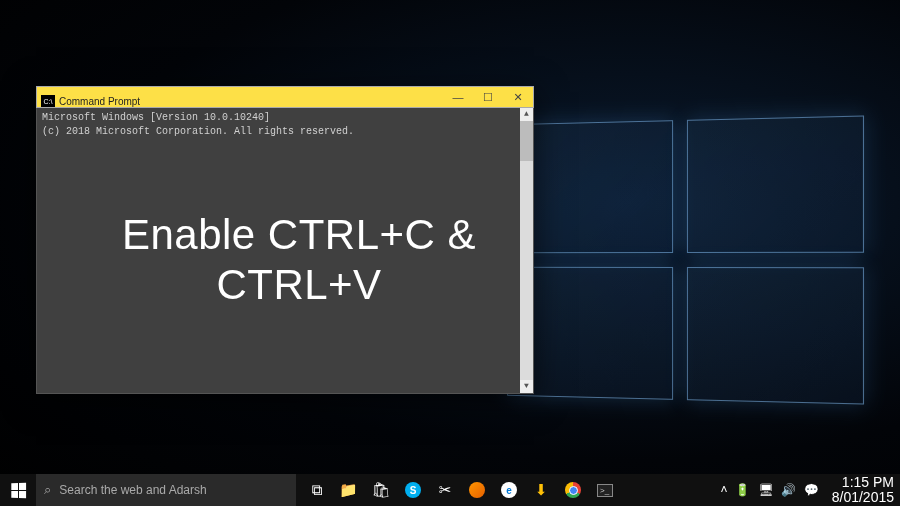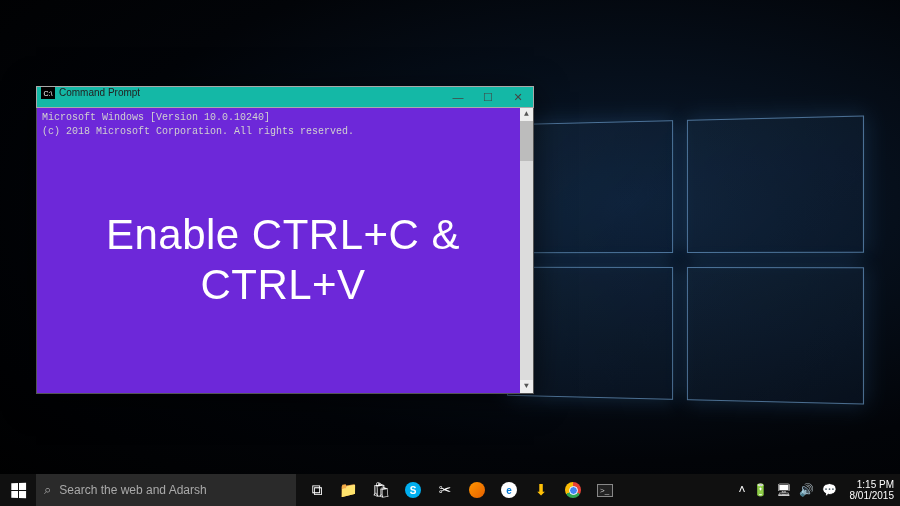--- a/index.html
+++ b/index.html
@@ -29,41 +29,41 @@
     
     .window {
       position: absolute;
       left: 36px; top: 86px;
       width: 498px; height: 308px;
       box-shadow: 0 6px 30px rgba(0,0,0,0.6);
       display: flex; flex-direction: column;
     }
     .titlebar {
       height: 22px;
-      background: #14b8a6;
-      display: flex; align-items: flex-start;
+      background: #fde047;
+      display: flex; align-items: flex-end;
       border: 1px solid #aaa;
       font-size: 10px;
     }
     .titlebar-icon {
       width: 14px; height: 12px;
       background: #000;
       margin-left: 4px; margin-right: 4px;
       display: inline-flex; align-items: center; justify-content: center;
       color: #fff; font-size: 7px;
     }
     .title-text { flex: 1; color: #222; }
     .tbtn {
       width: 30px; height: 20px;
       display: flex; align-items: center; justify-content: center;
       color: #444; font-size: 11px;
     }
     .term {
       flex: 1;
-      background: #6d28d9;
+      background: #404040;
       color: #d0d0d0;
       font-family: "Consolas", "Courier New", monospace;
       font-size: 10px;
       padding: 3px 5px;
       position: relative;
       border: 1px solid #555;
       border-top: none;
       line-height: 1.35;
     }
     .scrollbar {
@@ -72,21 +72,21 @@
     }
     .sbtn {
       height: 13px; background: #eee; display:flex;align-items:center;justify-content:center;
       font-size:8px;color:#555;
     }
     .sbtn.bottom{position:absolute;bottom:0;left:0;right:0;}
     .thumb { position:absolute; top:13px; left:0; right:0; height:40px; background:#bcbcbc; }
     
     .headline {
       position: absolute;
-      left: 68px; top: 210px;
+      left: 84px; top: 210px;
       color: #fff;
       font-size: 42px;
       font-weight: 300;
       line-height: 1.18;
       font-family: "Segoe UI Light","Segoe UI",Arial,sans-serif;
       text-align: center;
       width: 430px;
       letter-spacing: 0.5px;
     }
     
@@ -124,21 +124,21 @@
       display: flex; align-items: center; justify-content: center;
       font-size: 15px; color: #fff;
     }
     .tray {
       margin-left: auto;
       display: flex; align-items: center;
       gap: 8px; padding-right: 6px;
       color: #fff; font-size: 10px;
     }
     .tray .ti { font-size: 12px; }
-    .clock { text-align: right; line-height: 1.1; font-size: 10px; padding-left:4px;}
+    .clock { text-align: right; line-height: 1.1; font-size: 14px; padding-left:4px;}
     .chev { font-size: 10px; }
     .circ { width:16px;height:16px;border-radius:50%;display:inline-flex;align-items:center;justify-content:center;font-size:10px;font-weight:bold;}
     .skype{background:#00aff0;}
     .ff{background:linear-gradient(135deg,#ff9500,#e66000);}
     .edge{background:#fff;color:#0078d7;border-radius:50%;}
     .chrome{background:conic-gradient(#ea4335 0 120deg,#34a853 120deg 240deg,#fbbc05 240deg 360deg);position:relative;}
     .chrome::after{content:"";position:absolute;width:7px;height:7px;background:#4285f4;border-radius:50%;border:1.5px solid #fff;}
     .folder{color:#ffd76a;}
     .termicon{width:16px;height:13px;background:#222;border:1px solid #888;display:inline-flex;align-items:center;padding-left:2px;color:#ccc;font-size:8px;}
   </style>

